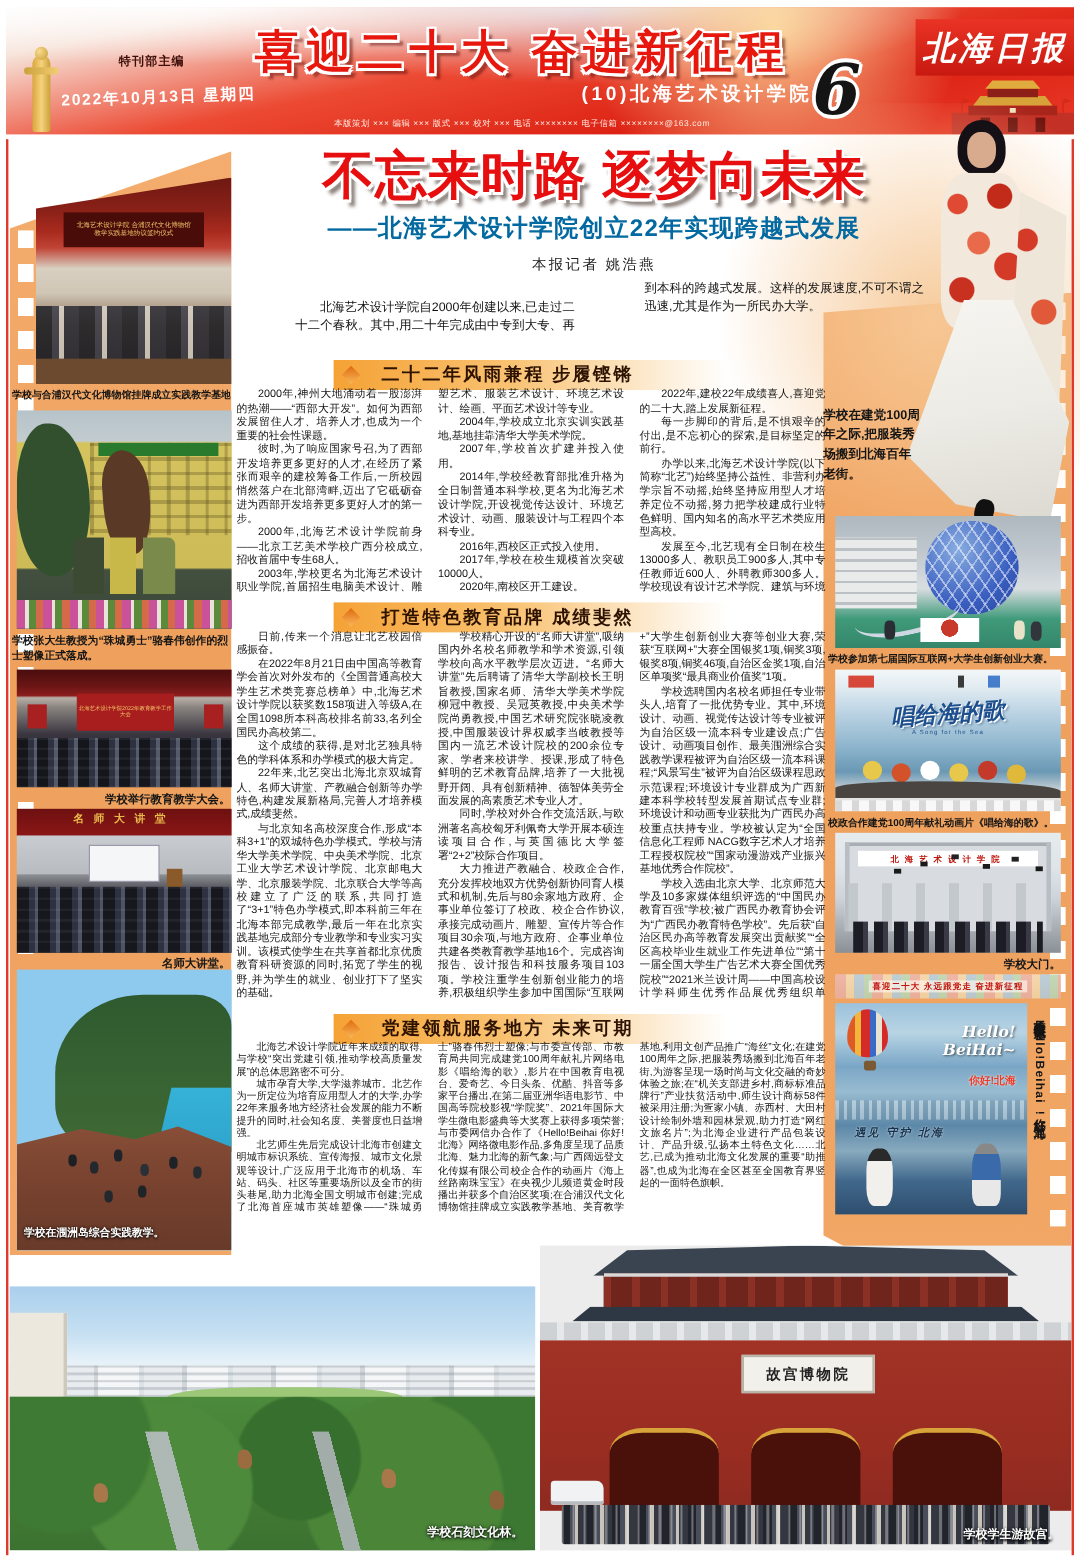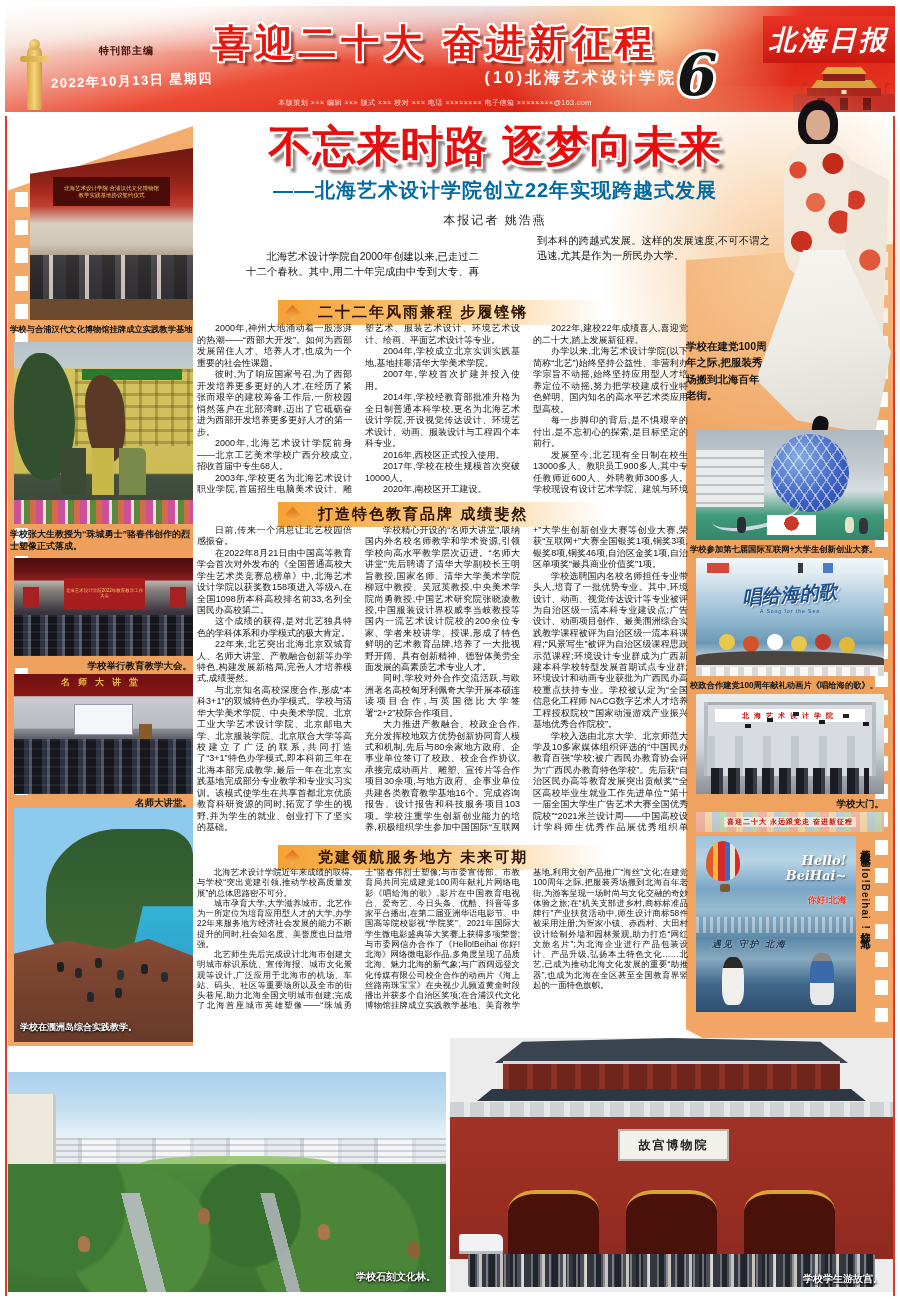--- a/index.html
+++ b/index.html
@@ -262,22 +262,22 @@
   <p>彼时,为了响应国家号召,为了西部开发培养更多更好的人才,在经历了紧张而艰辛的建校筹备工作后,一所校园悄然落户在北部湾畔,迈出了它砥砺奋进为西部开发培养更多更好人才的第一步。</p>
   <p>2000年,北海艺术设计学院前身——北京工艺美术学校广西分校成立,招收首届中专生68人。</p>
   <p>2003年,学校更名为北海艺术设计职业学院,首届招生电脑美术设计、雕塑艺术、服装艺术设计、环境艺术设计、绘画、平面艺术设计等专业。</p>
   <p>2004年,学校成立北京实训实践基地,基地挂靠清华大学美术学院。</p>
   <p>2007年,学校首次扩建并投入使用。</p>
   <p>2014年,学校经教育部批准升格为全日制普通本科学校,更名为北海艺术设计学院,开设视觉传达设计、环境艺术设计、动画、服装设计与工程四个本科专业。</p>
   <p>2016年,西校区正式投入使用。</p>
   <p>2017年,学校在校生规模首次突破10000人。</p>
   <p>2020年,南校区开工建设。</p>
   <p>2022年,建校22年成绩喜人,喜迎党的二十大,踏上发展新征程。</p>
+  <p>每一步脚印的背后,是不惧艰辛的付出,是不忘初心的探索,是目标坚定的前行。</p>
   <p>办学以来,北海艺术设计学院(以下简称“北艺”)始终坚持公益性、非营利办学宗旨不动摇,始终坚持应用型人才培养定位不动摇,努力把学校建成行业特色鲜明、国内知名的高水平艺术类应用型高校。</p>
-  <p>每一步脚印的背后,是不惧艰辛的付出,是不忘初心的探索,是目标坚定的前行。</p>
   <p>发展至今,北艺现有全日制在校生13000多人、教职员工900多人,其中专任教师近600人、外聘教师300多人。学校现设有设计艺术学院、建筑与环境艺术学院、动画与传媒学院、美术学院、人文教育学院、马克思主义学院、创新创业学院、通识教育学院8个二级学院。设有视觉传达设计、环境设计、产品设计、服装与服饰设计、动画、数字媒体艺术、雕塑、绘画、摄影、舞蹈表演、服装设计与工程、土木工程、建筑学、艺术教育、学前教育、汉语言文学、播音与主持艺术、书法学、美术学、哲学20个本科专业。</p>
 
 </div>
 
 <div class="sec-head" style="top:502px;">
   <div class="sec-bar">
       <span class="diamond"></span>
     <span>打造特色教育品牌 成绩斐然</span>
     </div>
 </div>

